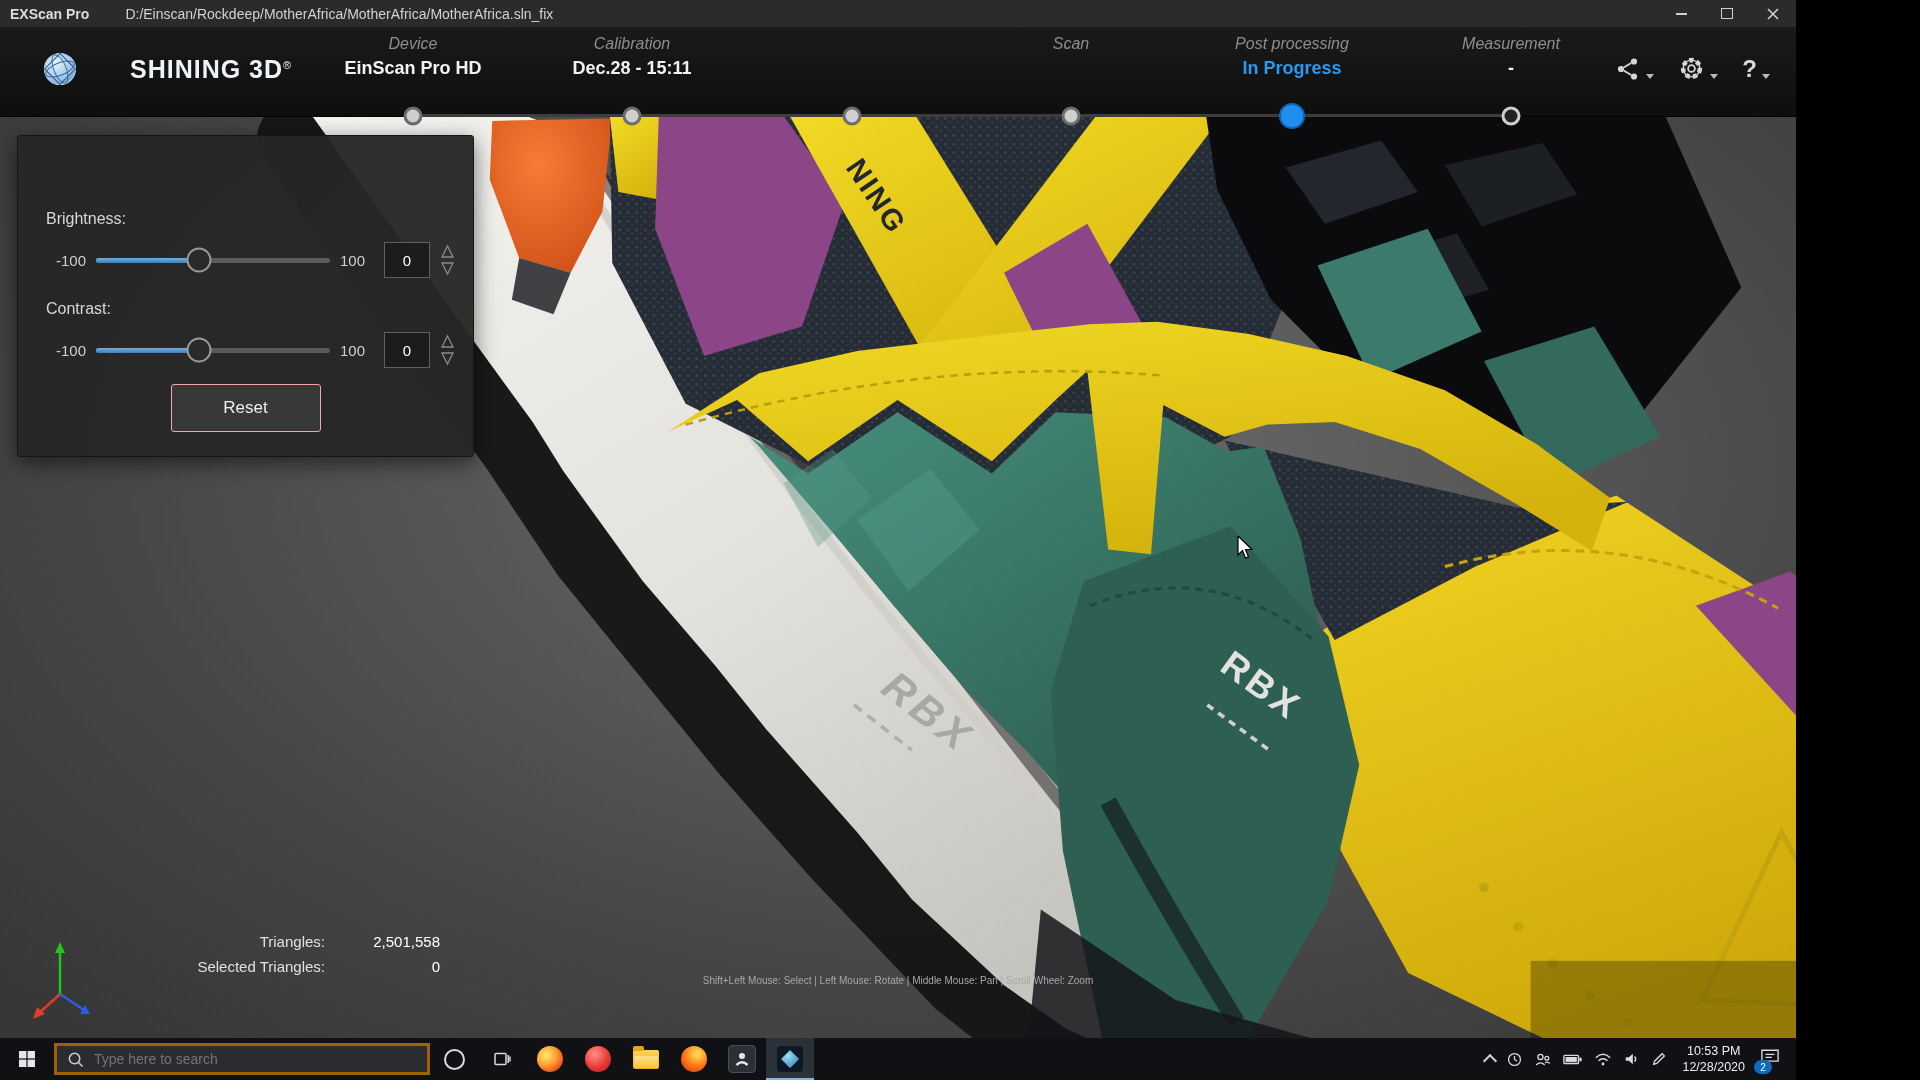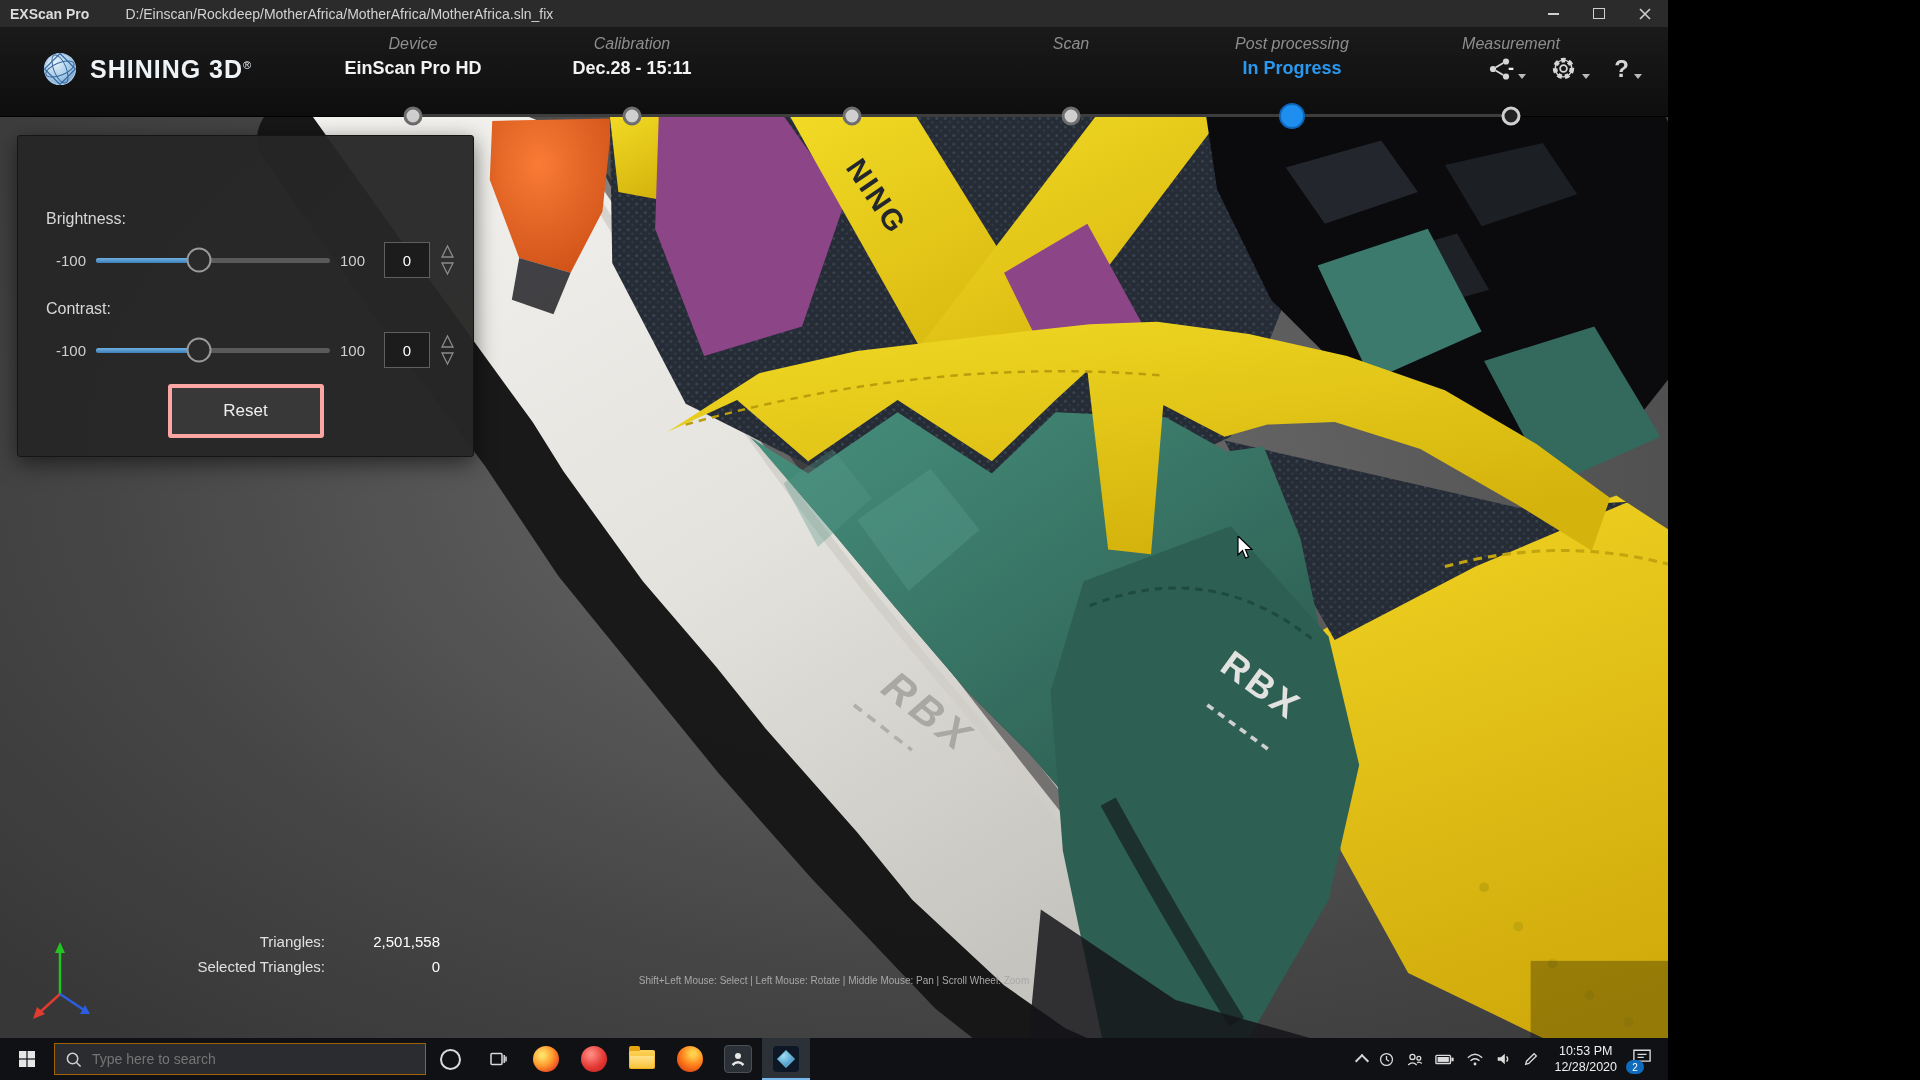--- a/index.html
+++ b/index.html
@@ -1,33 +1,33 @@
 <!DOCTYPE html>
 <html><head>
 <meta charset="utf-8">
 <style>
   html,body{margin:0;padding:0;background:#000;}
-  #root{position:relative;width:1668px;height:1080px;overflow:hidden;
+  #root{position:relative;width:1796px;height:1080px;overflow:hidden;
         font-family:"Liberation Sans",sans-serif;background:#404040;}
 
   
   .titlebar{position:absolute;top:0;left:0;right:0;height:27px;background:#2b2b2b;
             display:flex;align-items:center;color:#dcdcdc;font-size:14px;z-index:60;}
   .tb-app{font-weight:bold;margin-left:10px;}
   .tb-path{margin-left:36px;color:#d2d2d2;}
   .tb-controls{margin-left:auto;display:flex;height:100%;}
   .tb-btn{width:46px;display:flex;align-items:center;justify-content:center;}
   .glyph-min{width:11px;height:2px;background:#cfcfcf;}
   .glyph-max{width:10px;height:9px;border:1.5px solid #cfcfcf;}
 
   
   .header{position:absolute;top:27px;left:0;right:0;height:89px;
           background:linear-gradient(#1a1a1a,#0e0e0e);border-bottom:1px solid #000;z-index:10;}
   .logo{position:absolute;left:42px;top:24px;display:flex;align-items:center;gap:12px;}
-  .brand{font-size:25px;font-weight:bold;color:#eef3f8;letter-spacing:1px;}
+  .brand{font-size:25px;font-weight:bold;color:#eef3f8;letter-spacing:1px;margin-left:40px;}
   .brand sup{font-size:11px;font-weight:normal;}
   .step{position:absolute;top:8px;width:250px;margin-left:-125px;text-align:center;}
   .step-label{font-size:16px;color:#8e8e8e;font-style:italic;}
   .step-value{font-size:18px;font-weight:bold;color:#f2f2f2;margin-top:5px;min-height:21px;}
   .step-value.active{color:#2b98f0;}
   .hdr-icons{position:absolute;right:26px;top:28px;display:flex;gap:24px;align-items:flex-end;z-index:11;}
   .hicon{display:flex;align-items:flex-end;gap:5px;color:#d6d6d6;}
   .help-q{font-size:24px;font-weight:bold;color:#d6d6d6;line-height:26px;}
   .caret{width:0;height:0;border-left:4px solid transparent;border-right:4px solid transparent;
          border-top:5px solid #b9b9b9;margin-bottom:3px;}
@@ -53,42 +53,42 @@
   .slider-row{position:absolute;left:28px;right:18px;height:36px;display:flex;align-items:center;gap:10px;}
   .minmax{width:40px;font-size:15px;color:#cfcfcf;text-align:right;}
   .minmax.max{width:34px;text-align:left;}
   .track{flex:1;height:5px;background:#5a5a5a;border-radius:3px;position:relative;}
   .track-fill{position:absolute;left:0;top:0;bottom:0;width:44%;background:linear-gradient(#6fb1e2,#3e7fb8);border-radius:3px;}
   .thumb{position:absolute;left:44%;top:50%;transform:translate(-50%,-50%);width:21px;height:21px;border-radius:50%;
          background:#2a2a2a;border:2px solid #999;}
   .valbox{width:44px;height:34px;background:#1c1c1c;border:1px solid #5f5f5f;color:#fff;font-size:15px;
           display:flex;align-items:center;justify-content:center;}
   .reset-btn{position:absolute;left:50%;transform:translateX(-50%);top:248px;width:148px;height:46px;background:#383838;
-             border:4px solid #fca5a5;border-radius:3px;color:#efefef;font-size:17px;display:flex;align-items:center;justify-content:center;}
+             border:1px solid #fca5a5;border-radius:3px;color:#efefef;font-size:17px;display:flex;align-items:center;justify-content:center;}
 
   
   .tool-group{position:absolute;left:1842px;width:54px;display:flex;flex-direction:column;gap:13px;z-index:20;}
   .tool-btn{width:54px;height:50px;background:rgba(28,28,28,.9);border:1px solid #424242;border-radius:8px;
             display:flex;align-items:center;justify-content:center;}
   .tool-btn svg{stroke:#dedede;fill:none;stroke-width:1.8;}
   .tool-btn.disabled svg{opacity:.45;}
 
   
   .stats{position:absolute;left:150px;top:933px;display:grid;grid-template-columns:175px 115px;row-gap:8px;
          font-size:15px;color:#e0e0e0;text-align:right;z-index:6;}
   .stats .val{color:#fff;font-weight:normal;}
   .hint{position:absolute;left:0;right:0;top:975px;text-align:center;color:#a8a8a8;font-size:10px;z-index:6;}
   .axis{position:absolute;left:26px;top:936px;z-index:6;}
   .cursor{position:absolute;left:1237px;top:536px;z-index:45;}
 
   
   .taskbar{position:absolute;left:0;right:0;bottom:0;height:42px;background:#101114;display:flex;align-items:stretch;z-index:55;}
   .tb-item{width:48px;display:flex;align-items:center;justify-content:center;position:relative;}
   .start{width:54px;}
-  .search-box{width:350px;margin:5px 0;background:#2a2c30;border:1px solid #a16207;display:flex;align-items:center;gap:8px;padding:0 10px;}
+  .search-box{width:350px;margin:5px 0;background:#2a2c30;border:3px solid #a16207;display:flex;align-items:center;gap:8px;padding:0 10px;}
   .search-input{flex:1;background:transparent;border:none;outline:none;color:#c9c9c9;font-size:14px;font-family:"Liberation Sans",sans-serif;}
   .app.active{background:#2c3037;box-shadow:inset 0 -2px 0 #76b9ed;}
   .circle-icon{width:26px;height:26px;border-radius:50%;}
   .firefox1{background:radial-gradient(circle at 35% 35%,#ffe066 8%,#ff9a2e 45%,#e8491f 78%,#c33413);}
   .redapp{background:radial-gradient(circle at 38% 32%,#ff8a80 5%,#e53935 55%,#b71c1c);}
   .firefox2{background:radial-gradient(circle at 62% 30%,#ffd24a 10%,#ff7a1a 50%,#d94412 85%);}
   .folder-ico{width:26px;height:19px;background:linear-gradient(#ffd35a,#f0ad18);border-radius:2px;position:relative;}
   .folder-ico:before{content:"";position:absolute;left:0;top:-4px;width:11px;height:5px;background:#e8a512;border-radius:2px 2px 0 0;}
   .folder-ico:after{content:"";position:absolute;left:1px;bottom:1px;right:1px;height:12px;background:linear-gradient(#ffe08a,#f7c33b);border-radius:1px;}
   .sq-icon{width:26px;height:26px;border-radius:4px;display:flex;align-items:center;justify-content:center;}

